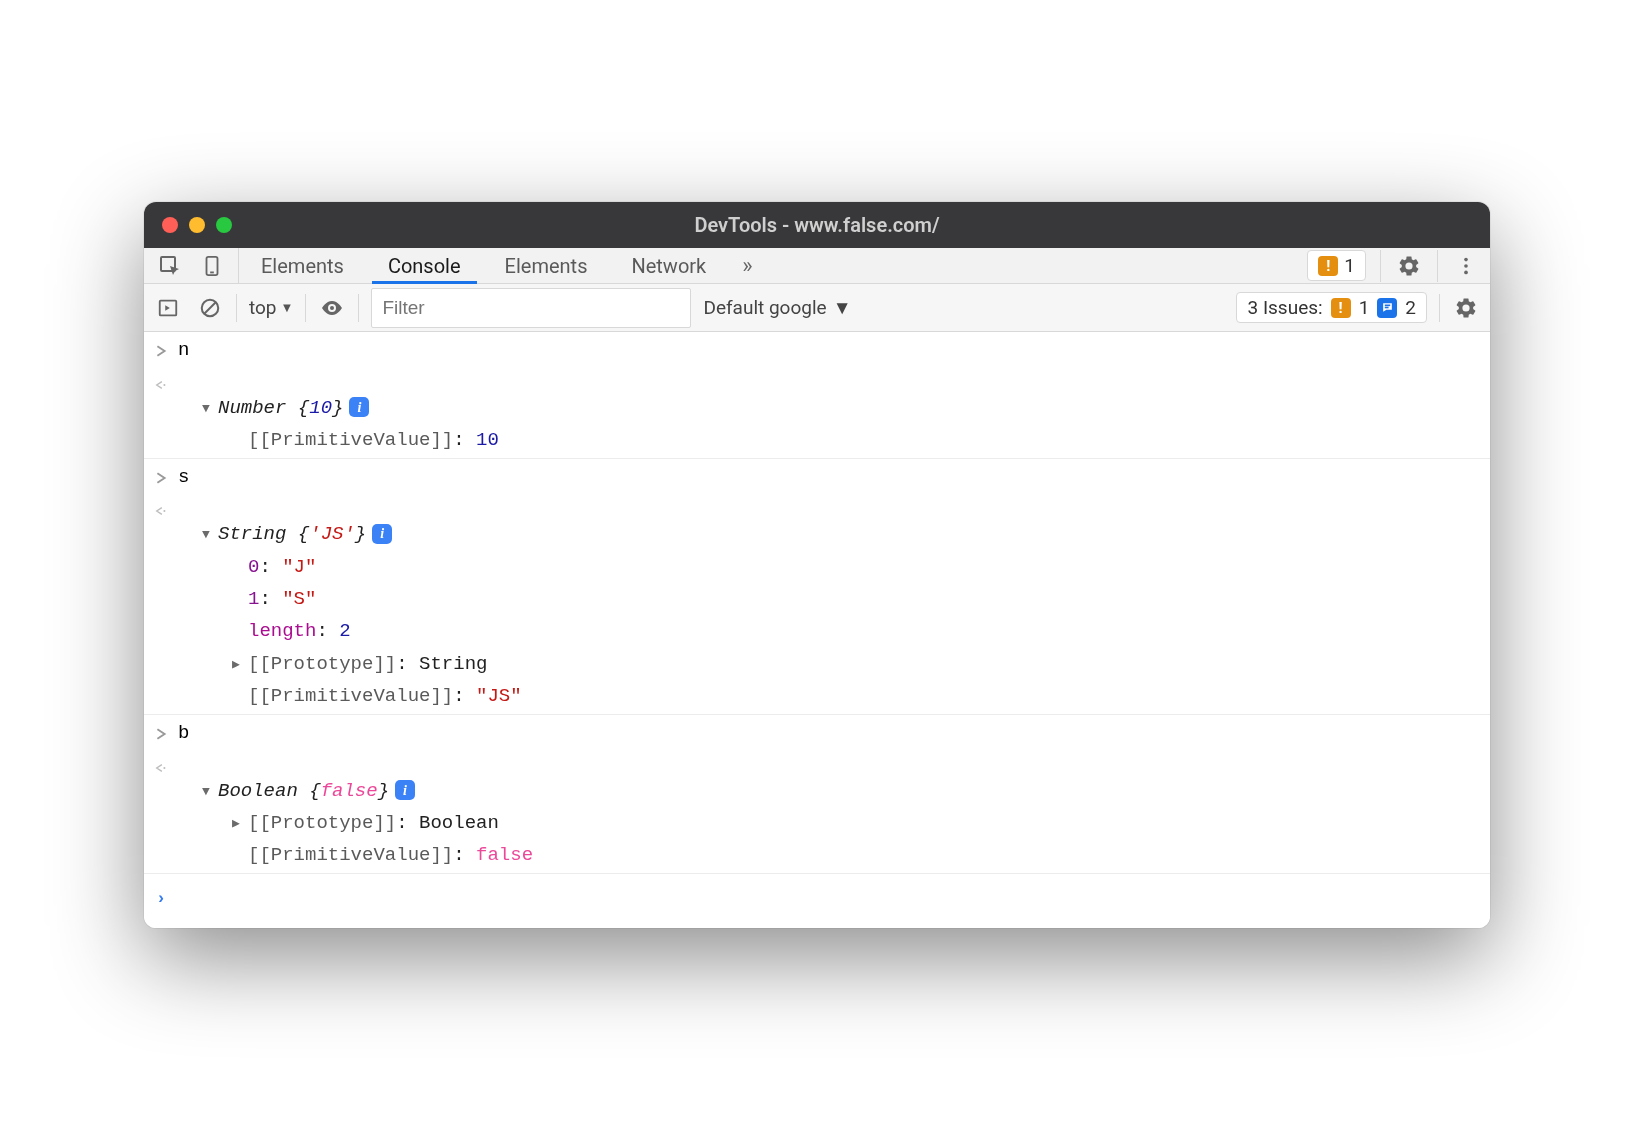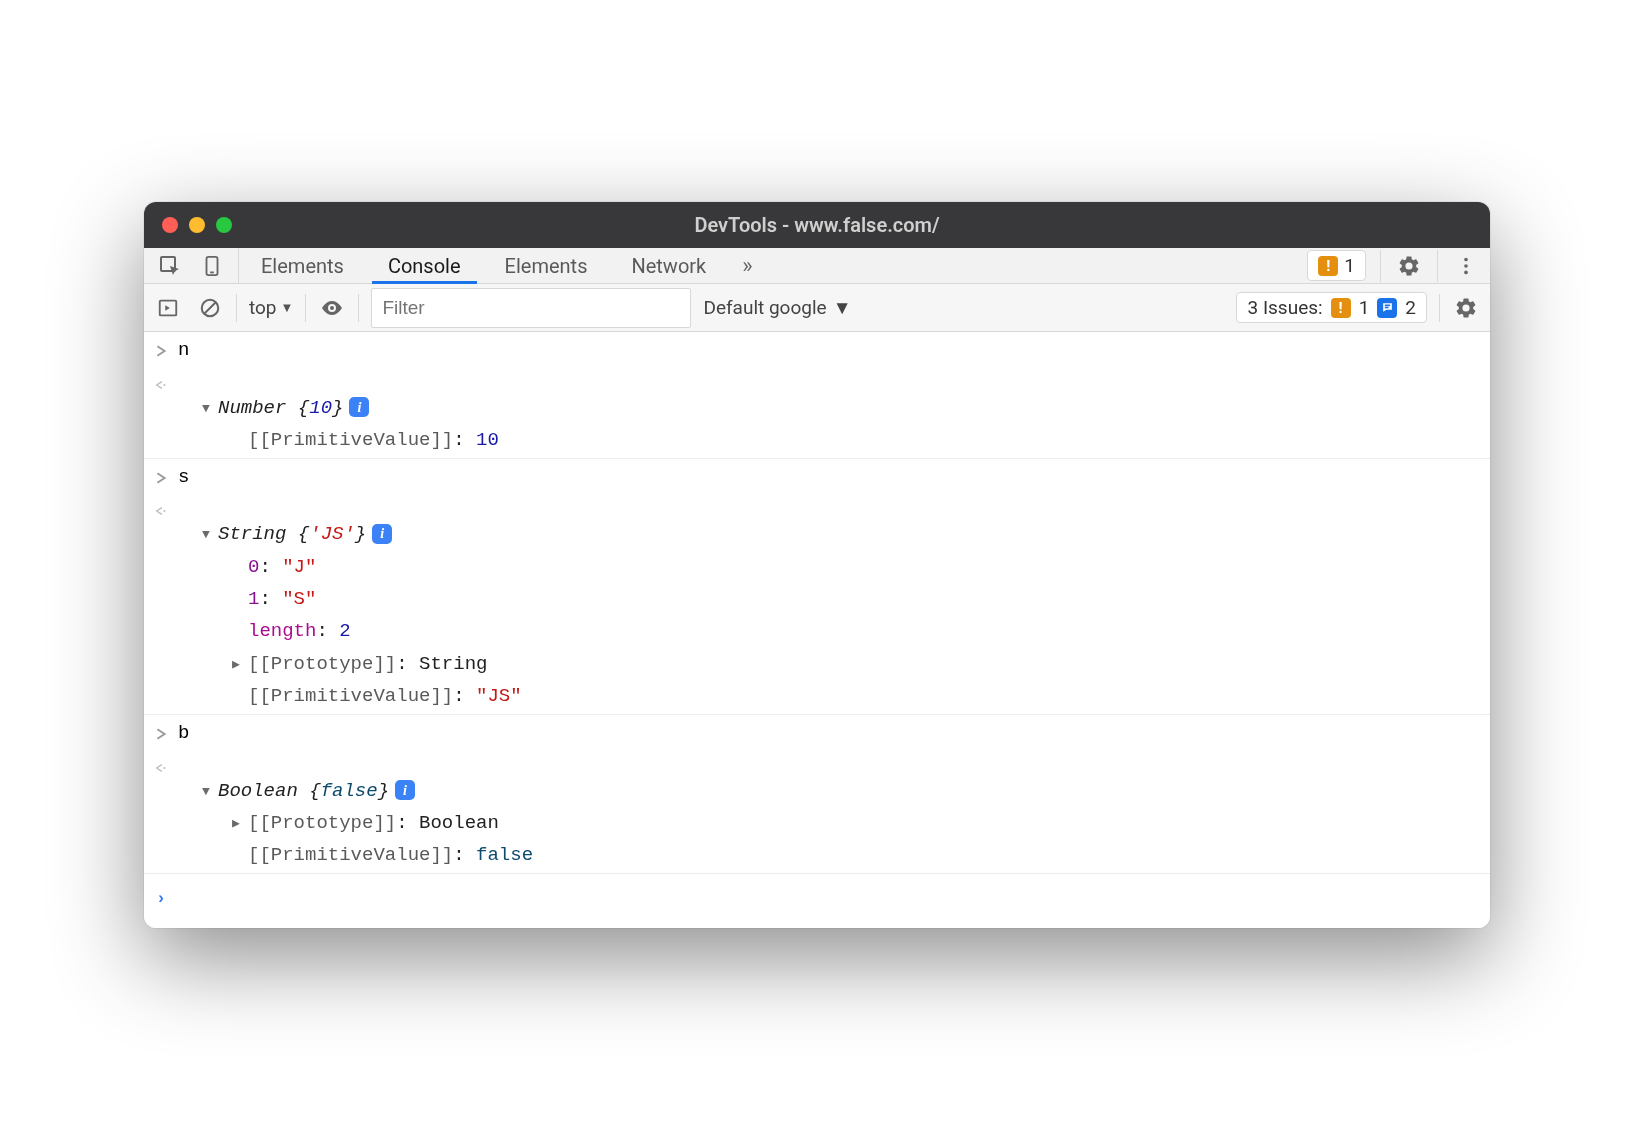--- a/index.html
+++ b/index.html
@@ -198,21 +198,21 @@
     color: #6b6b6b;
     font-size: 13px;
     vertical-align: 1px;
   }
   .tri-down::before { content: "▼"; }
   .tri-right::before { content: "▶"; }
   .obj-name { font-style: italic; color: #222; }
   .obj-brace { font-style: italic; color: #222; }
   .num-lit { color: #1a1aa6; }
   .str-lit { color: #c41a16; }
-  .bool-lit { color: #0c4a6e; }
+  .bool-lit { color: #ec4899; }
   .prop-internal { color: #5a5a5a; }
   .prop-index { color: #881391; }
   .prop-name { color: #ab0d90; }
   .colon { color: #222; }
   .val-plain { color: #222; }
   .info-badge {
     display: inline-flex;
     width: 20px; height: 20px;
     background: #3b82f6;
     color: #fff;

